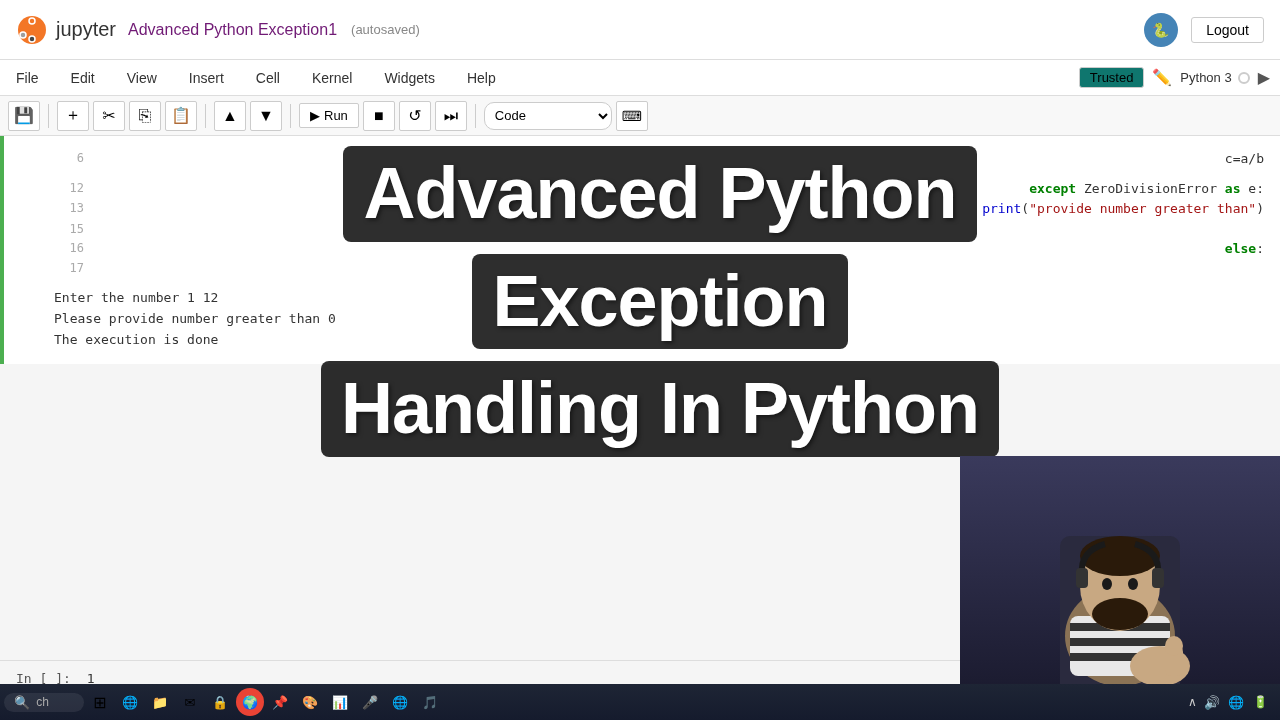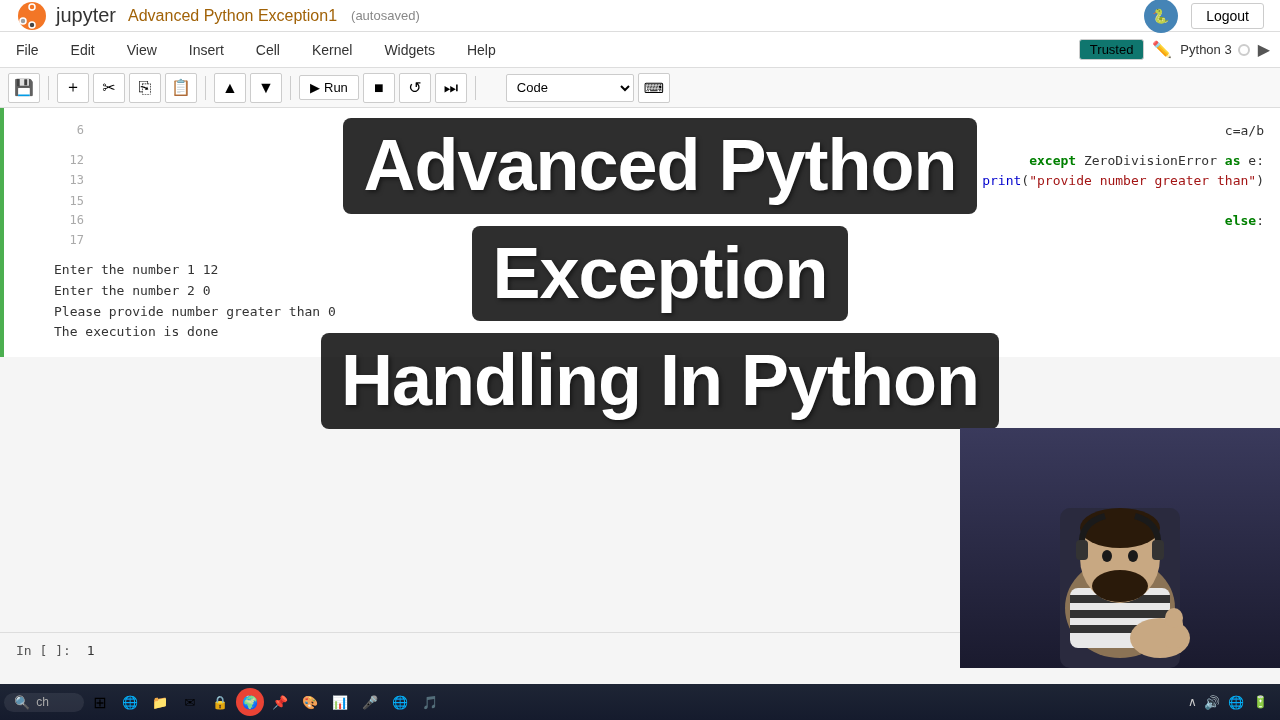--- a/index.html
+++ b/index.html
@@ -1,21 +1,21 @@
 <!DOCTYPE html>
 <html><head>
   <meta charset="utf-8">
   <style>
     * { margin: 0; padding: 0; box-sizing: border-box; }
     body { width: 1280px; height: 720px; overflow: hidden; font-family: Arial, sans-serif; background: #f5f5f5; }
 
     
     #top-bar {
       display: flex; align-items: center; justify-content: space-between;
-      background: #fff; height: 32px; padding: 0 16px;
+      background: #fff; height: 60px; padding: 0 16px;
       border-bottom: 1px solid #ddd;
     }
     #logo-area { display: flex; align-items: center; gap: 8px; }
     #jupyter-logo { width: 32px; height: 32px; }
     #top-right { display: flex; align-items: center; gap: 12px; }
     #logout-btn {
       border: 1px solid #ccc; background: #fff; padding: 4px 14px;
       font-size: 14px; cursor: pointer; border-radius: 3px;
     }
 
@@ -47,23 +47,22 @@
       font-size: 16px; border-radius: 2px;
     }
     .tool-separator { width: 1px; height: 24px; background: #ccc; margin: 0 4px; }
     #run-btn {
       display: flex; align-items: center; gap: 4px;
       border: 1px solid #ccc; background: #fff; padding: 4px 10px;
       font-size: 13px; cursor: pointer; border-radius: 2px;
     }
     #cell-type-select {
       height: 28px; border: 1px solid #ccc; background: #fff;
-      font-size: 13px; padding: 0 6px; cursor: pointer; border-radius: 2px;
+      font-size: 13px; padding: 0 6px; cursor: pointer; border-radius: 10px;
       min-width: 100px;
-      margin-left: 22px;
     }
     #keyboard-btn {
       width: 32px; height: 30px; border: 1px solid #ccc; background: #fff;
       cursor: pointer; display: flex; align-items: center; justify-content: center;
       font-size: 14px; border-radius: 2px;
     }
 
     
     #notebook-area {
       display: flex; flex-direction: column;
@@ -155,21 +154,21 @@
 <div id="top-bar">
   <div id="logo-area">
 
     <svg id="jupyter-logo" width="32" height="32" viewBox="0 0 32 32">
       <circle cx="16" cy="16" r="14" fill="#f37626"></circle>
       <circle cx="16" cy="7" r="3" fill="#f37626" stroke="#fff" stroke-width="1.5"></circle>
       <circle cx="16" cy="25" r="3" fill="#464646" stroke="#fff" stroke-width="1.5"></circle>
       <circle cx="7" cy="21" r="3" fill="#9e9e9e" stroke="#fff" stroke-width="1.5"></circle>
     </svg>
     <span style="font-size:20px;font-weight:300;color:#333;margin-right:4px;">jupyter</span>
-    <span style="font-size:16px;color:#a16207;font-weight:500;">Advanced Python Exception1</span>
+    <span style="font-size:16px;color:#701a75;font-weight:500;">Advanced Python Exception1</span>
     <span style="font-size:13px;color:#888;margin-left:6px;">(autosaved)</span>
   </div>
   <div id="top-right">
 
     <svg width="36" height="36" viewBox="0 0 36 36">
       <circle cx="18" cy="18" r="17" fill="#4584b6"></circle>
       <text x="18" y="23" text-anchor="middle" fill="white" font-size="14" font-weight="bold">🐍</text>
     </svg>
     <button id="logout-btn">Logout</button>
   </div>
@@ -250,21 +249,20 @@
         <span class="code-content"><span class="kw-green">else</span>:</span>
       </div>
       <div class="code-line">
         <span class="line-num">17</span>
         <span class="code-content"></span>
       </div>
     </div>
 
     <div id="output-area">
       <div>Enter the number 1 12</div>
-      <div>Enter the number 2 0</div>
       <div>Please provide number greater than 0</div>
       <div>The execution is done</div>
     </div>
   </div>
 
   <div id="title-overlay" style="position:absolute;top:0;left:0;right:0;bottom:40px;pointer-events:none;z-index:10;padding:10px 0 0 40px;">
     <div class="title-block">
       <span class="title-text">Advanced Python</span>
     </div>
     <div class="title-block" style="margin-top:4px;">

